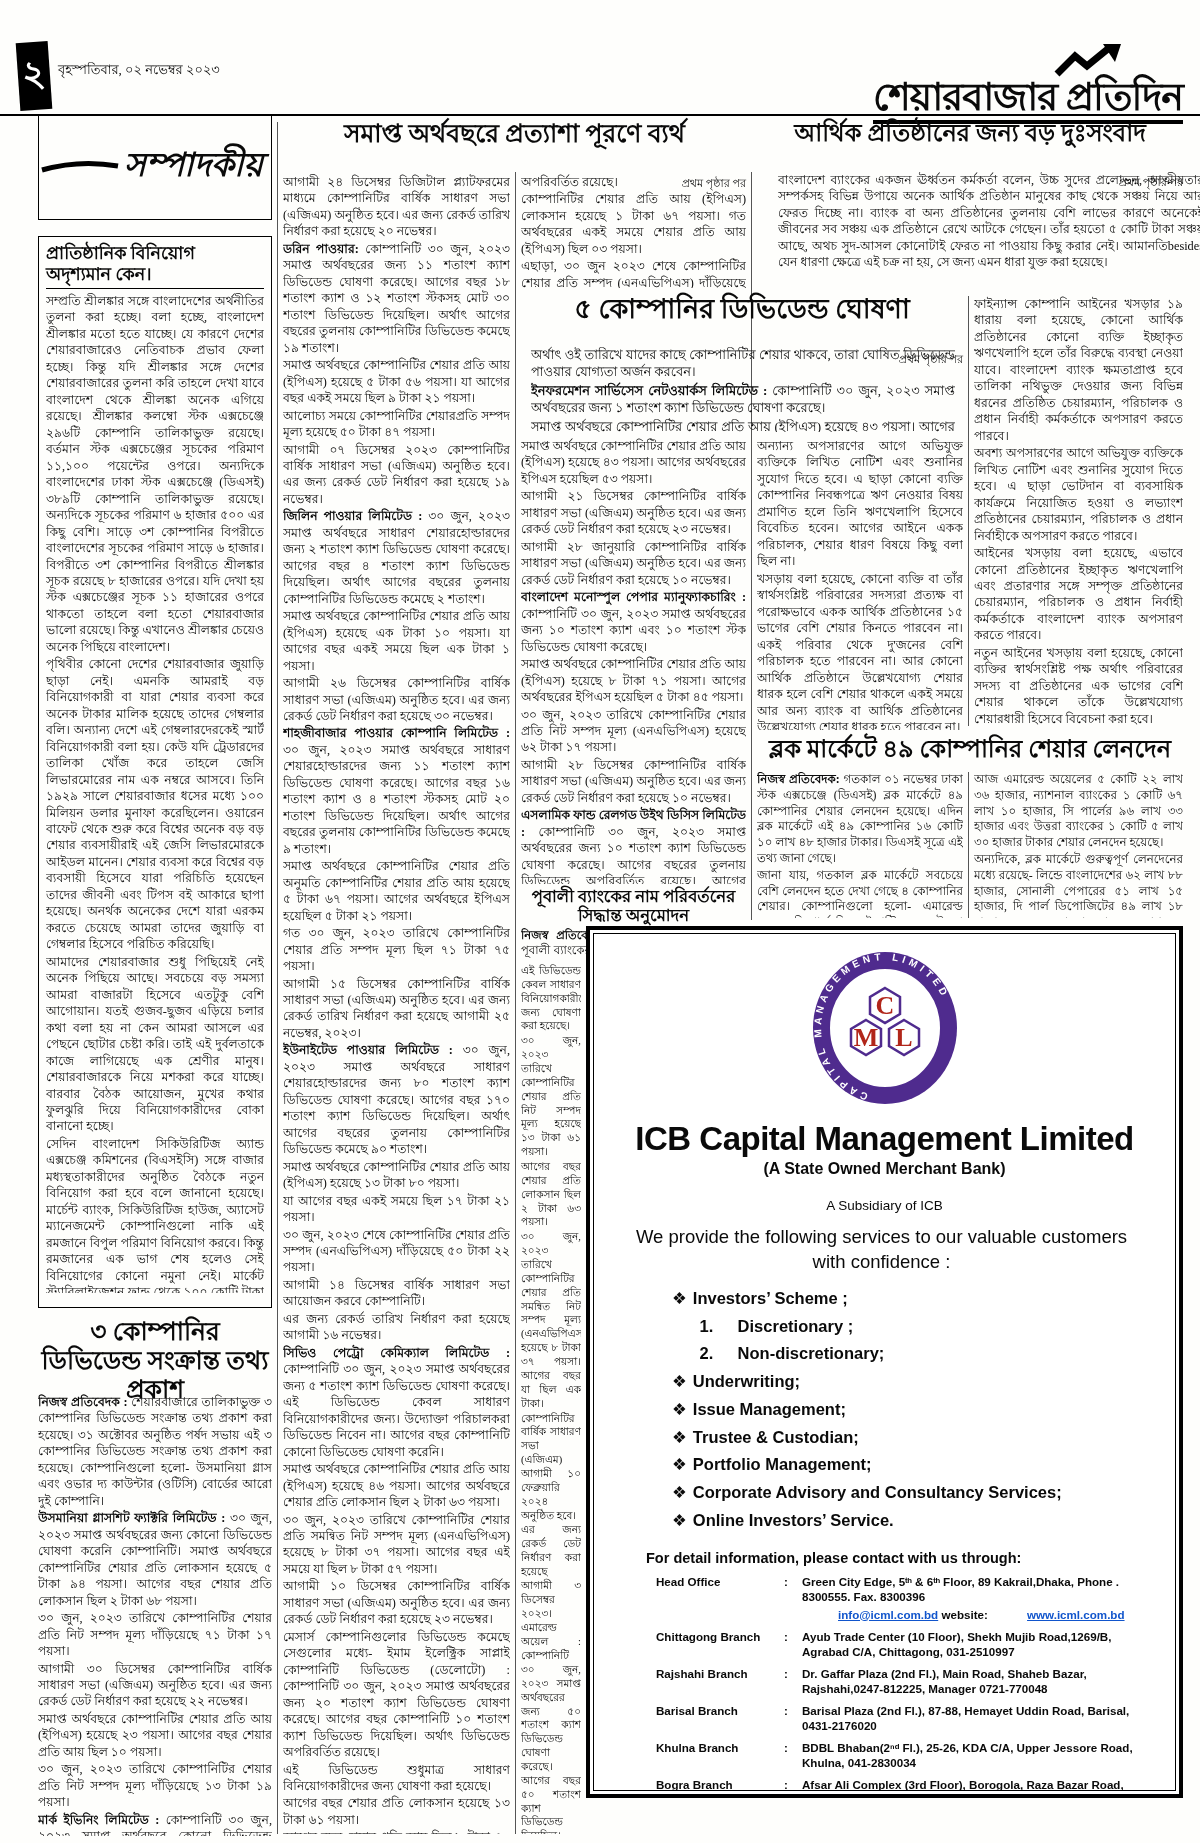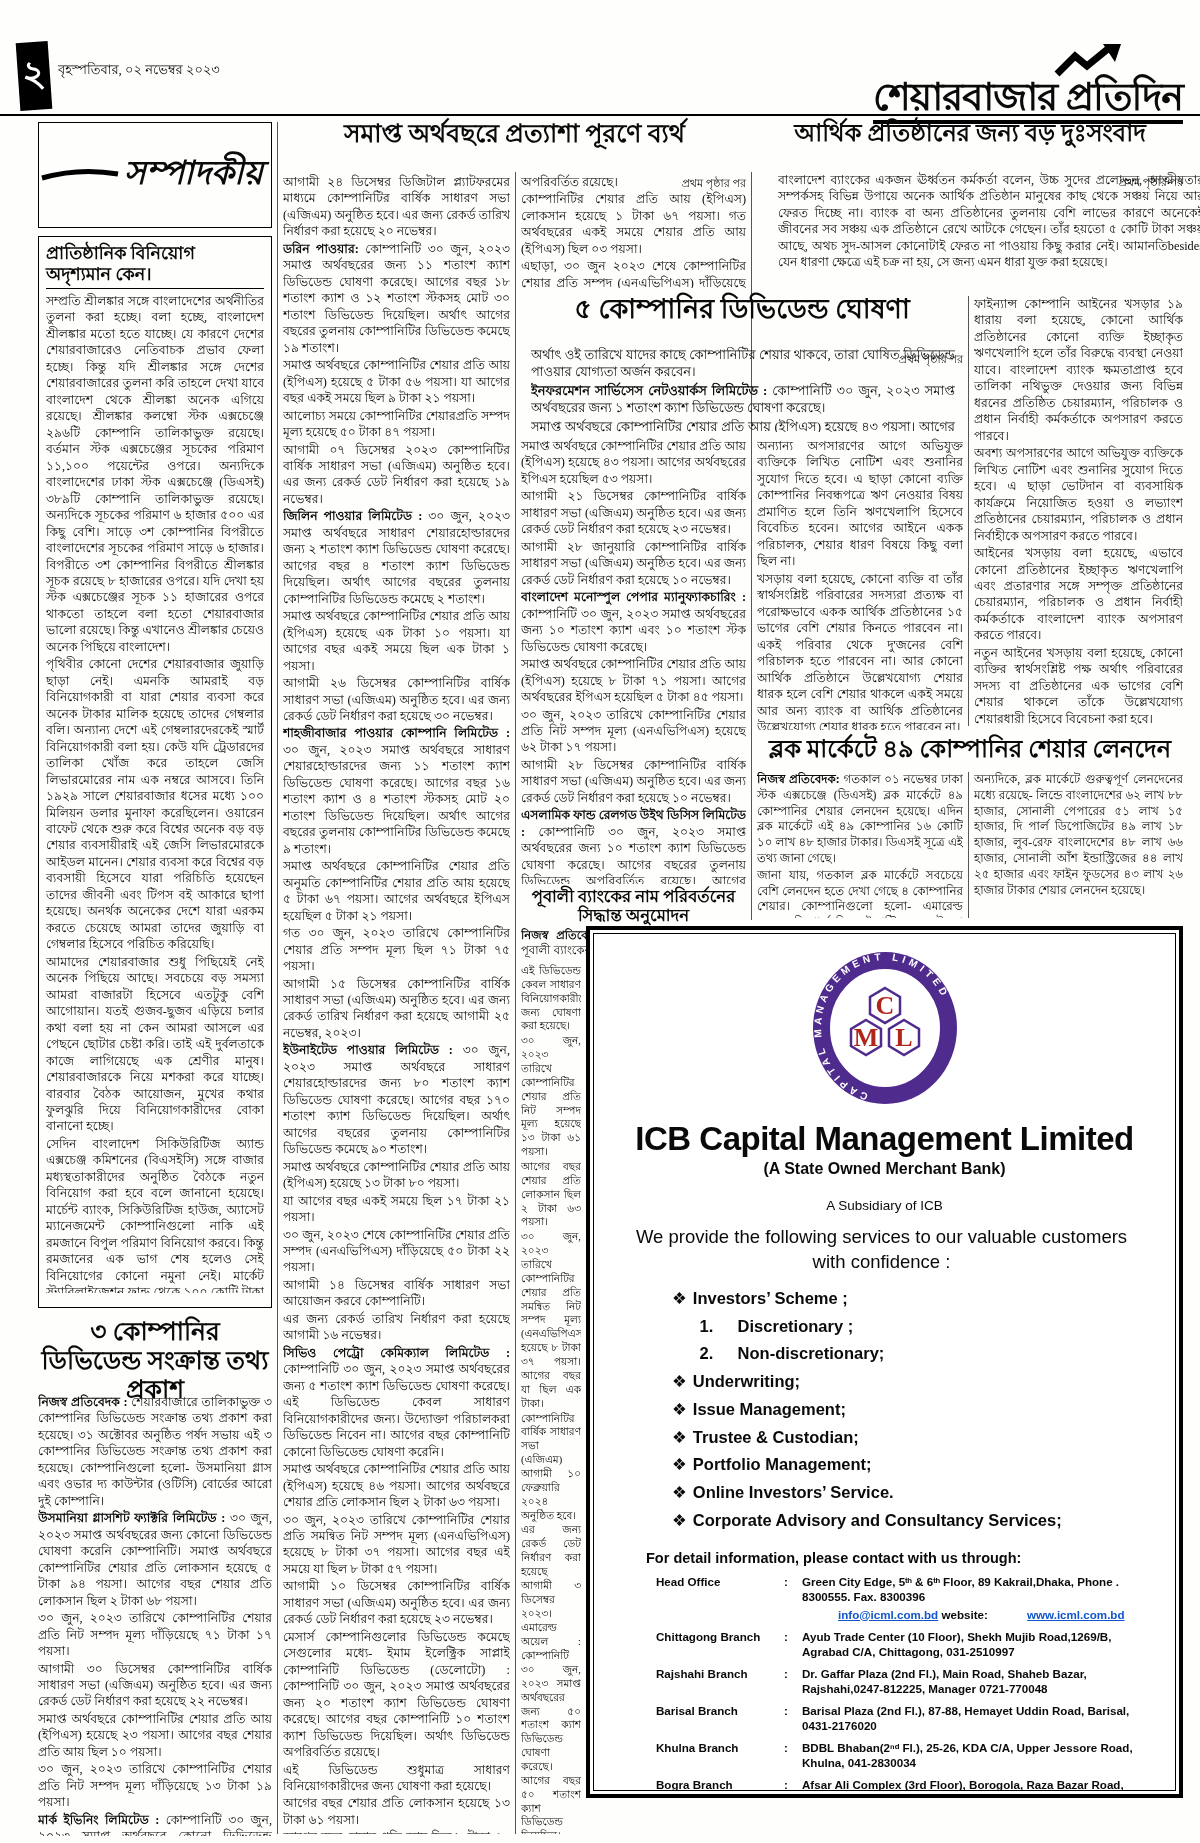--- a/index.html
+++ b/index.html
@@ -16,21 +16,21 @@
   .header-rule{left:0;top:114px;width:1200px;height:2px;background:#000;}
   
   .vrule{width:1px;background:#555;}
   
   .headline{font-weight:bold;text-align:center;line-height:1.15;}
   .subnote{text-align:right;font-size:11px;line-height:1.2;margin-top:25px;}
   .body-text{font-size:12.3px;line-height:1.34;text-align:justify;overflow:hidden;}
   .body-text p{margin:0 0 1px 0;}
   .body-text b{font-weight:bold;}
   
-  .edit-label-box{left:38px;top:122px;width:234px;height:106px;border:1.5px solid #000;
+  .edit-label-box{left:38px;top:114px;width:234px;height:106px;border:1.5px solid #000;
     display:flex;align-items:center;justify-content:flex-end;padding-right:8px;box-sizing:border-box;}
   .edit-label{font-size:33px;font-weight:bold;font-style:italic;}
   .edit-box{left:38px;top:236px;width:234px;height:1072px;border:1.5px solid #000;box-sizing:border-box;padding:6px 7px;overflow:hidden;}
   .edit-headline{font-size:17.5px;font-weight:bold;border-bottom:1px solid #000;padding-bottom:3px;margin-bottom:4px;line-height:1.2;}
   
   .ad-box{left:586px;top:926px;width:597px;height:872px;border:4px solid #000;box-sizing:border-box;background:#fff;}
   .ad-inner{position:absolute;left:3px;top:3px;right:3px;bottom:3px;border:1.5px solid #000;
     font-family:"Liberation Sans","DejaVu Sans",sans-serif;text-align:center;overflow:hidden;}
   .ad-title{font-size:33px;font-weight:600;margin-top:8px;letter-spacing:-0.5px;}
   .ad-sub1{font-size:16px;font-weight:bold;margin-top:2px;}
@@ -184,20 +184,21 @@
     <p><b></b><span>আইনের খসড়ায় বলা হয়েছে, এভাবে কোনো প্রতিষ্ঠানের ইচ্ছাকৃত ঋণখেলাপি এবং প্রতারণার সঙ্গে সম্পৃক্ত প্রতিষ্ঠানের চেয়ারম্যান, পরিচালক ও প্রধান নির্বাহী কর্মকর্তাকে বাংলাদেশ ব্যাংক অপসারণ করতে পারবে।</span></p>
     <p><b></b><span>নতুন আইনের খসড়ায় বলা হয়েছে, কোনো ব্যক্তির স্বার্থসংশ্লিষ্ট পক্ষ অর্থাৎ পরিবারের সদস্য বা প্রতিষ্ঠানের এক ভাগের বেশি শেয়ার থাকলে তাঁকে উল্লেখযোগ্য শেয়ারধারী হিসেবে বিবেচনা করা হবে।</span></p>
   </div>
 
 <div class="abs headline" style="left:757px;top:736px;width:426px;font-size:24px;">ব্লক মার্কেটে ৪৯ কোম্পানির শেয়ার লেনদেন</div>
 <div class="abs body-text" style="left:757px;top:772px;width:206px;height:146px;font-size:11.8px;">
     <p><b>নিজস্ব প্রতিবেদক:</b><span> গতকাল ০১ নভেম্বর ঢাকা স্টক এক্সচেঞ্জে (ডিএসই) ব্লক মার্কেটে ৪৯ কোম্পানির শেয়ার লেনদেন হয়েছে। এদিন ব্লক মার্কেটে এই ৪৯ কোম্পানির ১৬ কোটি ১০ লাখ ৪৮ হাজার টাকার। ডিএসই সূত্রে এই তথ্য জানা গেছে।</span></p>
     <p><b></b><span>জানা যায়, গতকাল ব্লক মার্কেটে সবচেয়ে বেশি লেনদেন হতে দেখা গেছে ৪ কোম্পানির শেয়ার। কোম্পানিগুলো হলো- এমারেল্ড অয়েল, সি পার্ল, লিন্ডে ইন্ডাস্ট্রিজ এবং উত্তরা ব্যাংক।</span></p>
   </div>
 <div class="abs body-text" style="left:974px;top:772px;width:209px;height:146px;font-size:11.8px;">
+    <p><b></b><span>আজ এমারেল্ড অয়েলের ৫ কোটি ২২ লাখ ৩৬ হাজার, ন্যাশনাল ব্যাংকের ১ কোটি ৬৭ লাখ ১০ হাজার, সি পার্লের ৯৬ লাখ ৩৩ হাজার এবং উত্তরা ব্যাংকের ১ কোটি ৫ লাখ ৩০ হাজার টাকার শেয়ার লেনদেন হয়েছে।</span></p>
     <p><b></b><span>অন্যদিকে, ব্লক মার্কেটে গুরুত্বপূর্ণ লেনদেনের মধ্যে রয়েছে- লিন্ডে বাংলাদেশের ৬২ লাখ ৮৮ হাজার, সোনালী পেপারের ৫১ লাখ ১৫ হাজার, দি পার্ল ডিপোজিটের ৪৯ লাখ ১৮ হাজার, লুব-রেফ বাংলাদেশের ৪৮ লাখ ৬৬ হাজার, সোনালী আঁশ ইন্ডাস্ট্রিজের ৪৪ লাখ ২৫ হাজার এবং ফাইন ফুডসের ৪৩ লাখ ২৬ হাজার টাকার শেয়ার লেনদেন হয়েছে।</span></p>
   </div>
 
 <div class="abs ad-box">
   <div class="ad-inner">
     
     <svg width="156" height="160" viewBox="0 0 156 160" style="margin-top:14px;">
       <ellipse cx="78" cy="80" rx="72" ry="76" fill="#4f2b8e"></ellipse>
       <ellipse cx="78" cy="80" rx="56" ry="60" fill="#ffffff" stroke="#4f2b8e" stroke-width="2"></ellipse>
       <defs>
@@ -222,22 +223,22 @@
     <div class="ad-intro">We provide the following services to our valuable customers with confidence :</div>
 
     <div class="svc-list">
         <div class="svc"><span class="svc-b">❖</span><span class="svc-l">Investors’ Scheme ;</span></div>
         <div class="svc"><span class="svc-b">      1.    </span><span class="svc-l">Discretionary ;</span></div>
         <div class="svc"><span class="svc-b">      2.    </span><span class="svc-l">Non-discretionary;</span></div>
         <div class="svc"><span class="svc-b">❖</span><span class="svc-l">Underwriting;</span></div>
         <div class="svc"><span class="svc-b">❖</span><span class="svc-l">Issue Management;</span></div>
         <div class="svc"><span class="svc-b">❖</span><span class="svc-l">Trustee &amp; Custodian;</span></div>
         <div class="svc"><span class="svc-b">❖</span><span class="svc-l">Portfolio Management;</span></div>
+        <div class="svc"><span class="svc-b">❖</span><span class="svc-l">Corporate Advisory and Consultancy Services;</span></div>
         <div class="svc"><span class="svc-b">❖</span><span class="svc-l">Online Investors’ Service.</span></div>
-        <div class="svc"><span class="svc-b">❖</span><span class="svc-l">Corporate Advisory and Consultancy Services;</span></div>
       </div>
 
     <div class="contact-head">For detail information, please contact with us through:</div>
 
     
     <div class="brow">
       <span class="bname">Head Office</span>
       <span class="bcolon">:</span>
       <span class="baddr">
         <span>Green City Edge, 5ᵗʰ &amp; 6ᵗʰ  Floor, 89 Kakrail,Dhaka,   Phone . 8300555.  Fax. 8300396</span>

